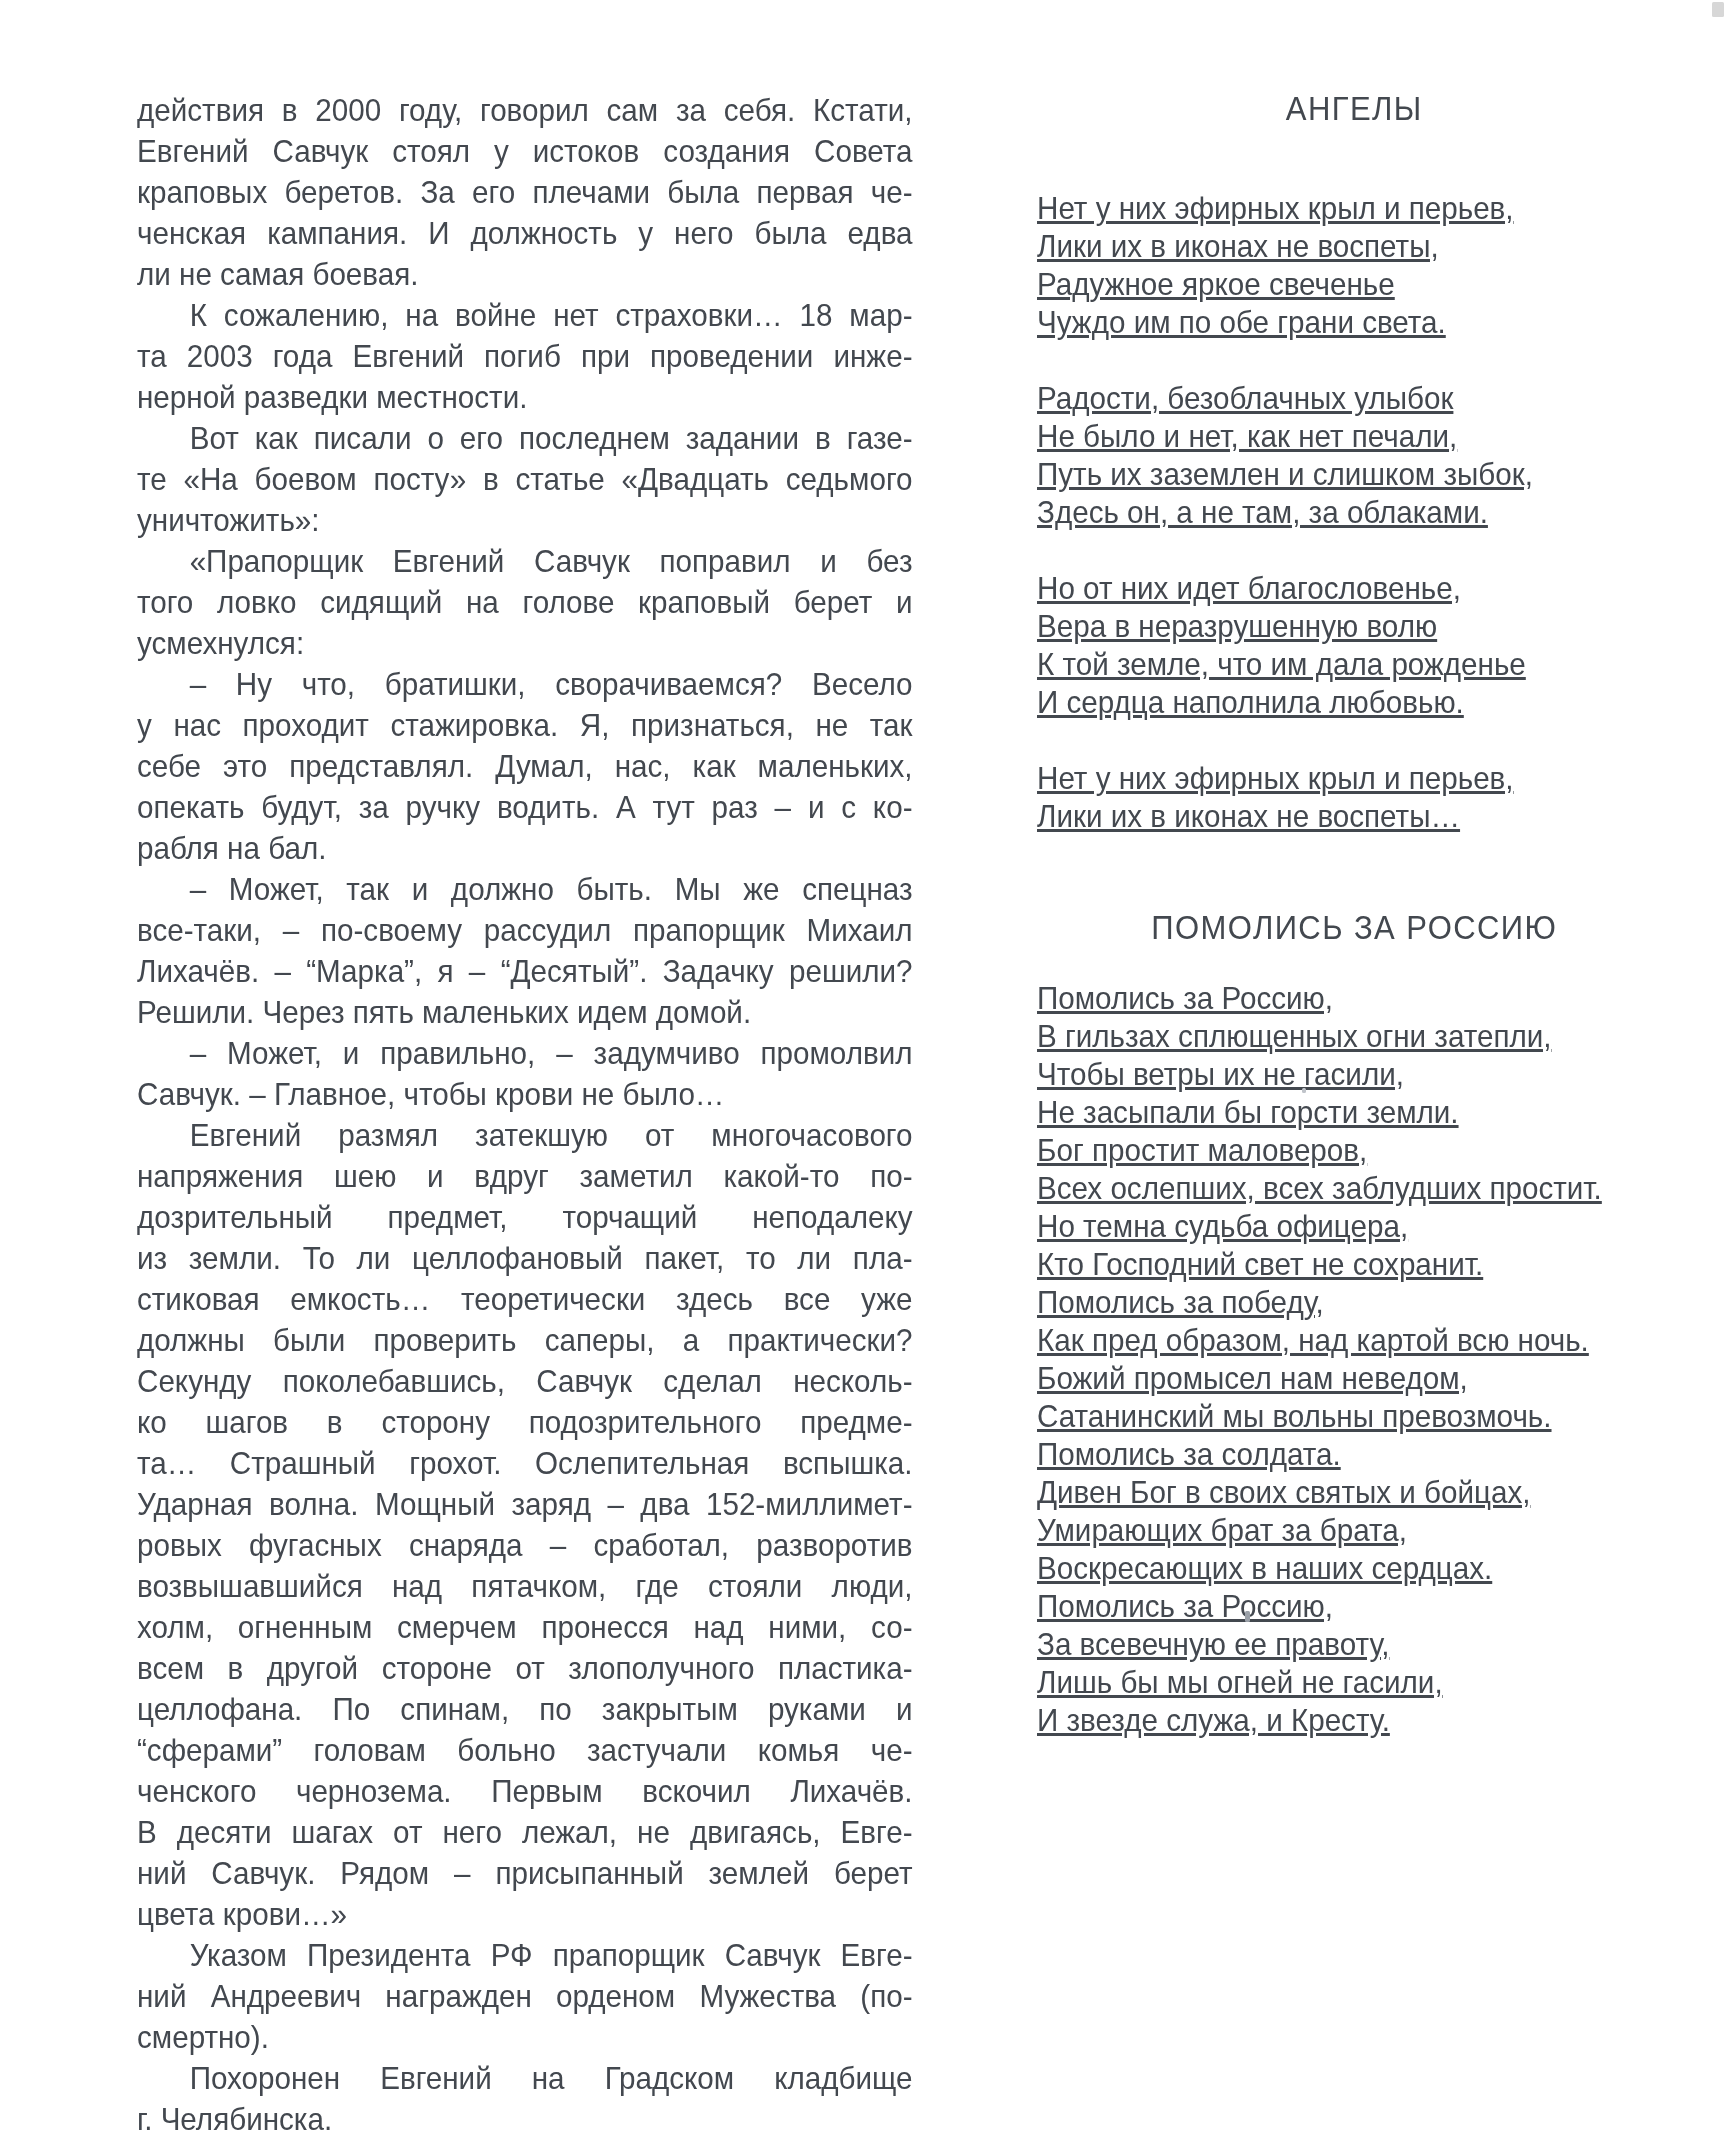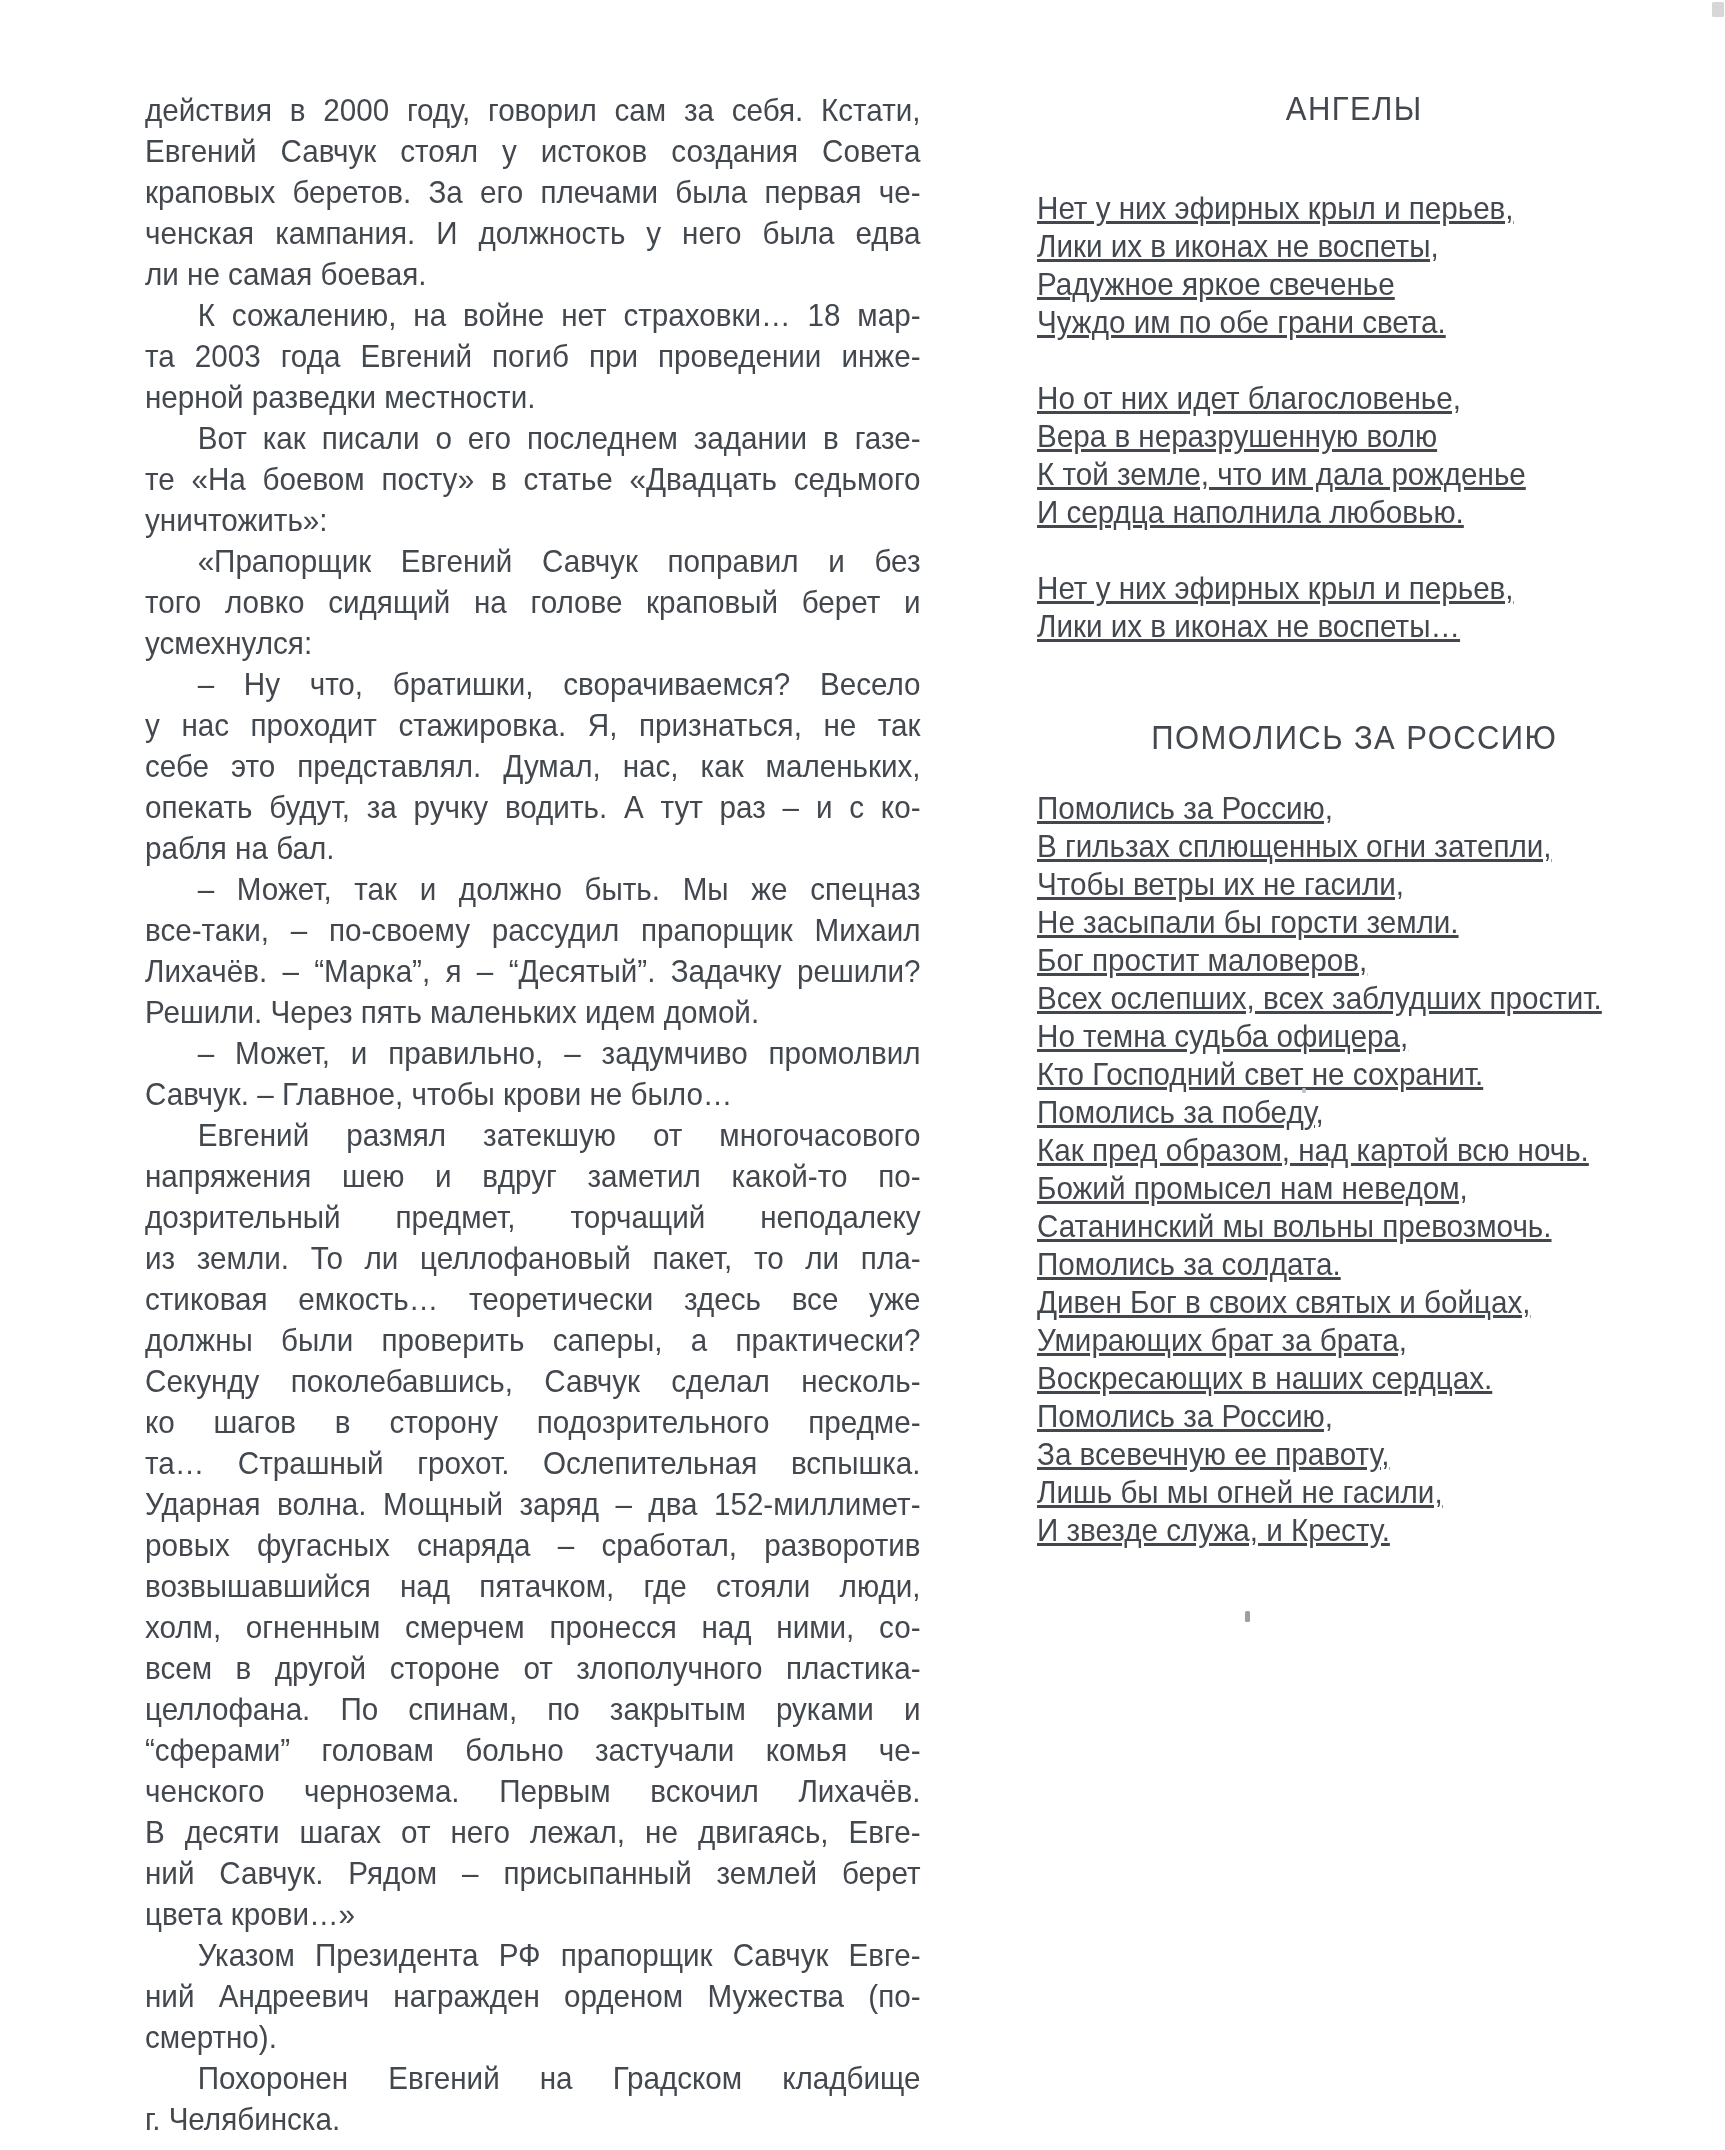--- a/index.html
+++ b/index.html
@@ -4,21 +4,21 @@
 <style>
   html,body{margin:0;padding:0;background:#ffffff;}
   .page{
     position:relative;
     width:1725px;height:2151px;
     background:#ffffff;
     overflow:hidden;
     font-family:"Liberation Sans","DejaVu Sans",sans-serif;
     color:#43484f;
   }
-  .col-left{position:absolute;left:137px;top:90px;width:825px;margin-left:8px;}
+  .col-left{position:absolute;left:137px;top:90px;width:825px;}
   .col-right{position:absolute;left:1037px;top:88px;width:675px;}
 
   .pline{
     font-size:31.5px;line-height:41px;height:41px;
     transform:scaleX(.94);transform-origin:0 0;
     white-space:normal;
   }
   .pline.j{text-align:justify;text-align-last:justify;}
   .ind{display:inline-block;width:56px;}
 
@@ -94,20 +94,26 @@
     </div>
   <div class="col-right" id="right-col">
       <div class="poem-title first">АНГЕЛЫ</div>
       <div class="stanza">
         <div class="vline">Нет у них эфирных крыл и перьев,</div>
         <div class="vline">Лики их в иконах не воспеты,</div>
         <div class="vline">Радужное яркое свеченье</div>
         <div class="vline">Чуждо им по обе грани света.</div>
       </div>
       <div class="stanza">
+        <div class="vline">Радости, безоблачных улыбок</div>
+        <div class="vline">Не было и нет, как нет печали,</div>
+        <div class="vline">Путь их заземлен и слишком зыбок,</div>
+        <div class="vline">Здесь он, а не там, за облаками.</div>
+      </div>
+      <div class="stanza">
         <div class="vline">Но от них идет благословенье,</div>
         <div class="vline">Вера в неразрушенную волю</div>
         <div class="vline">К той земле, что им дала рожденье</div>
         <div class="vline">И сердца наполнила любовью.</div>
       </div>
       <div class="stanza last">
         <div class="vline">Нет у них эфирных крыл и перьев,</div>
         <div class="vline">Лики их в иконах не воспеты…</div>
       </div>
       <div class="poem-title second">ПОМОЛИСЬ ЗА РОССИЮ</div>

